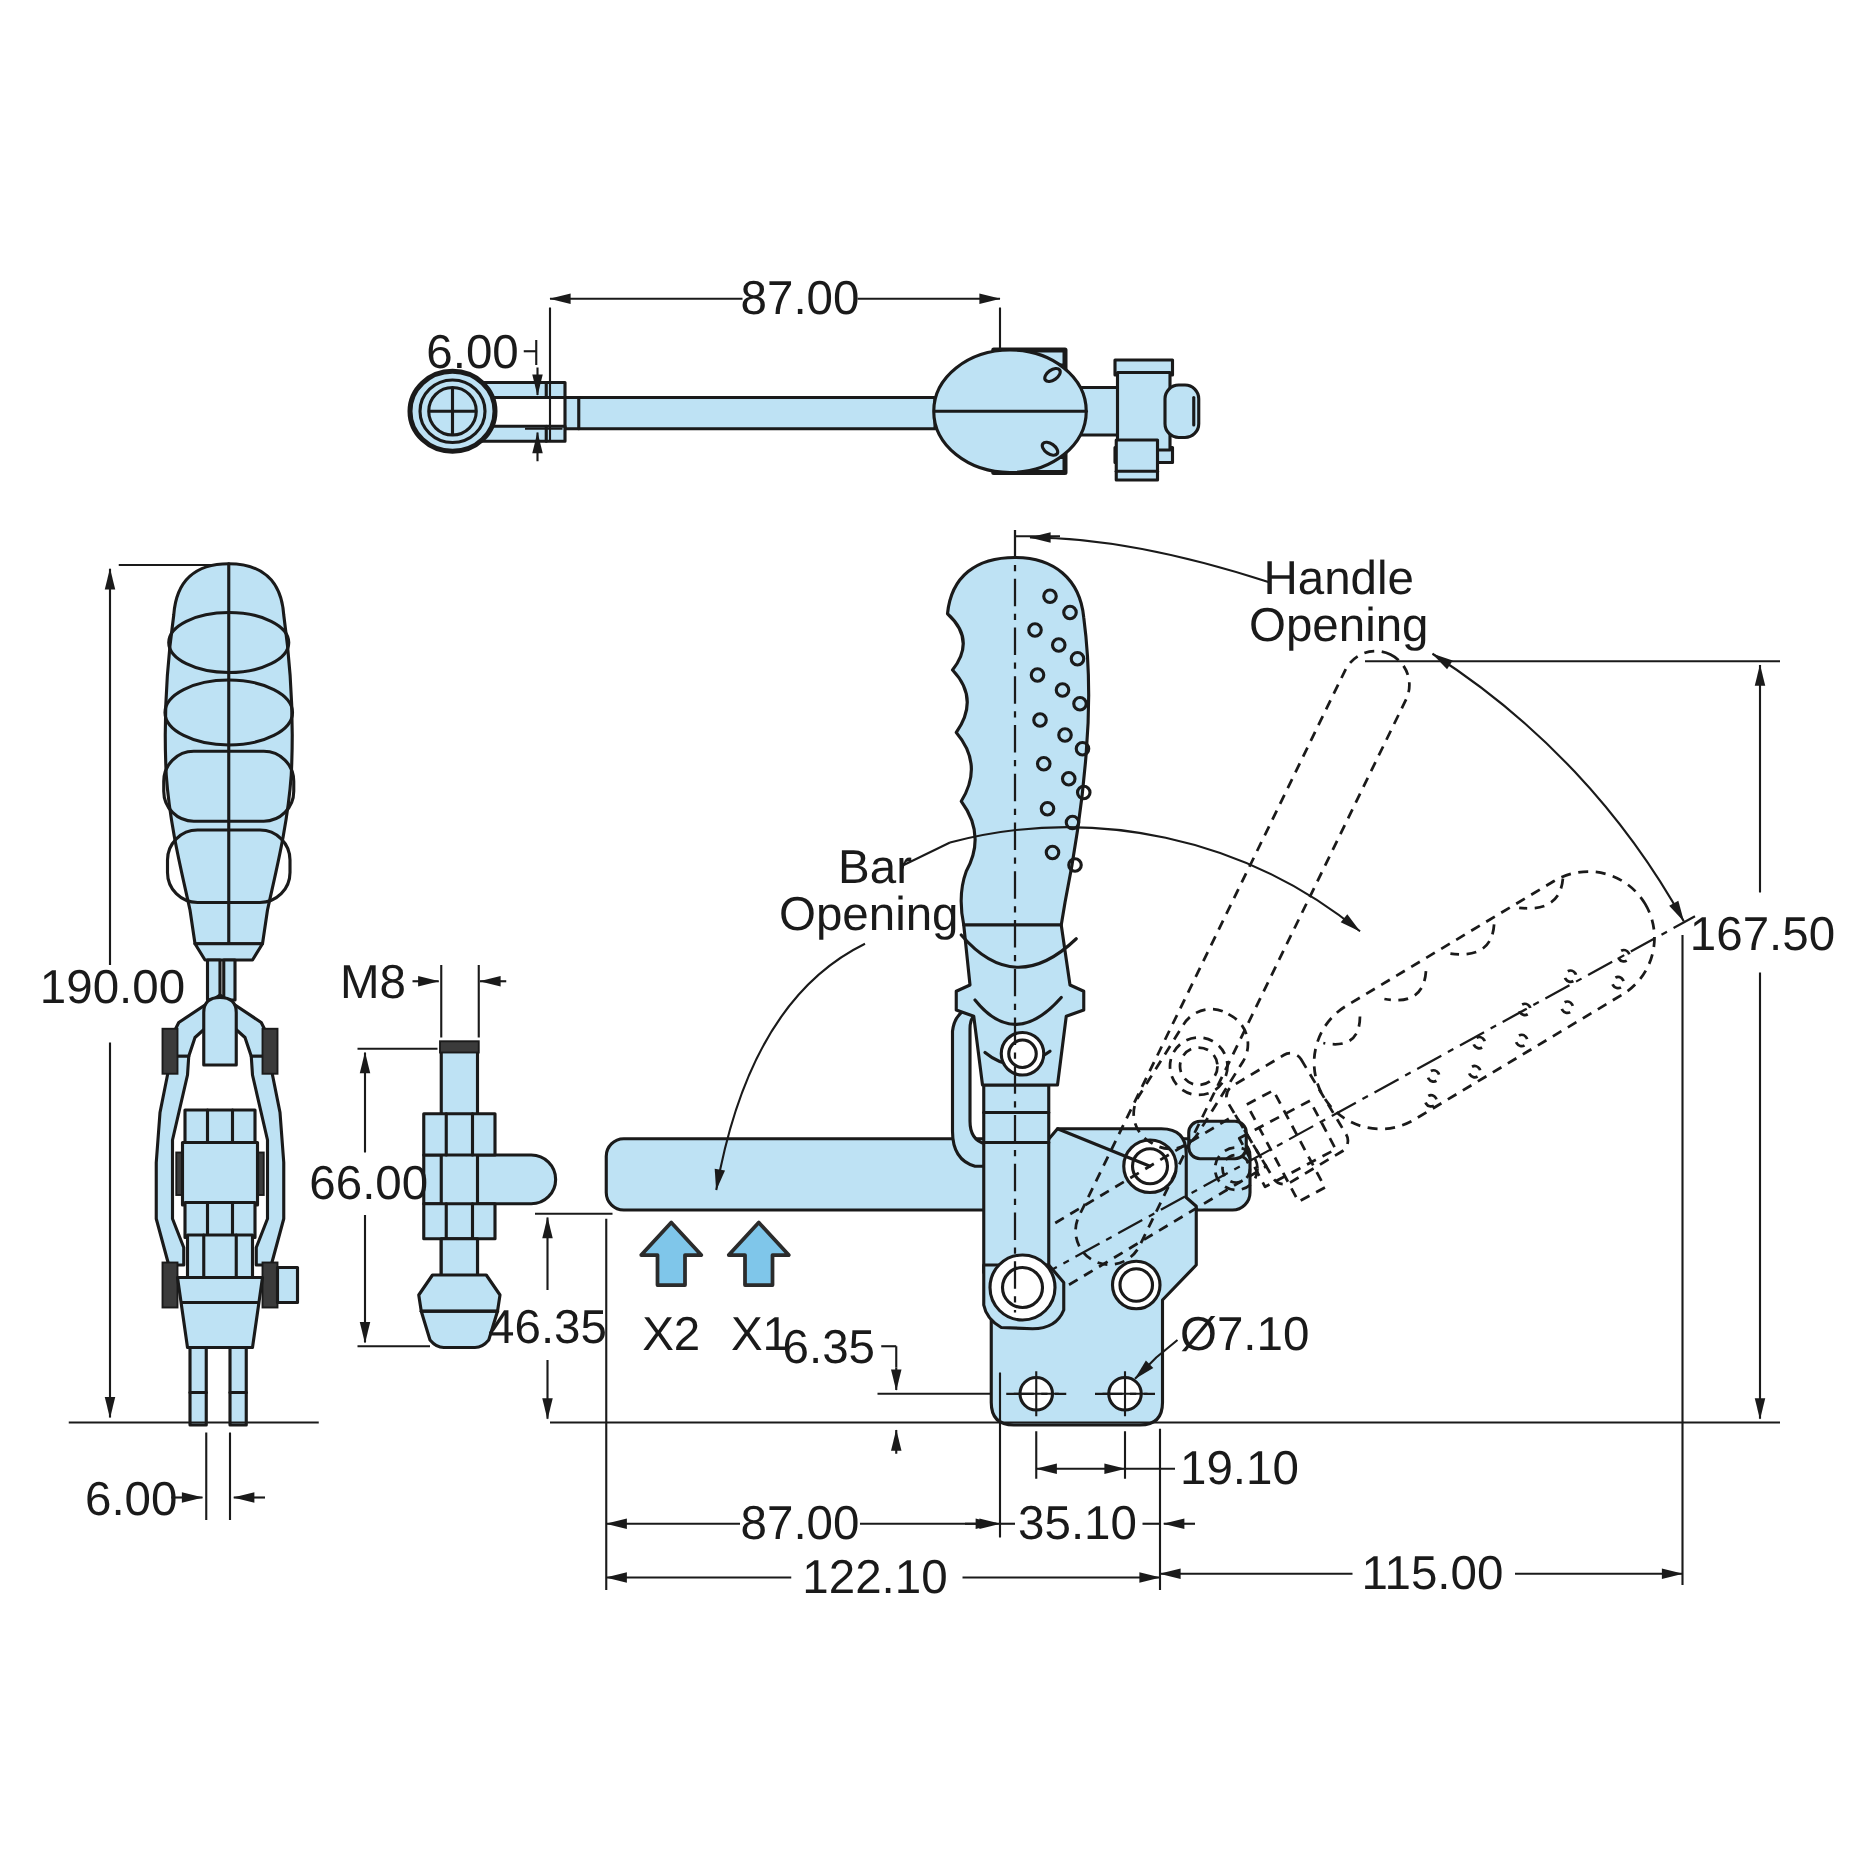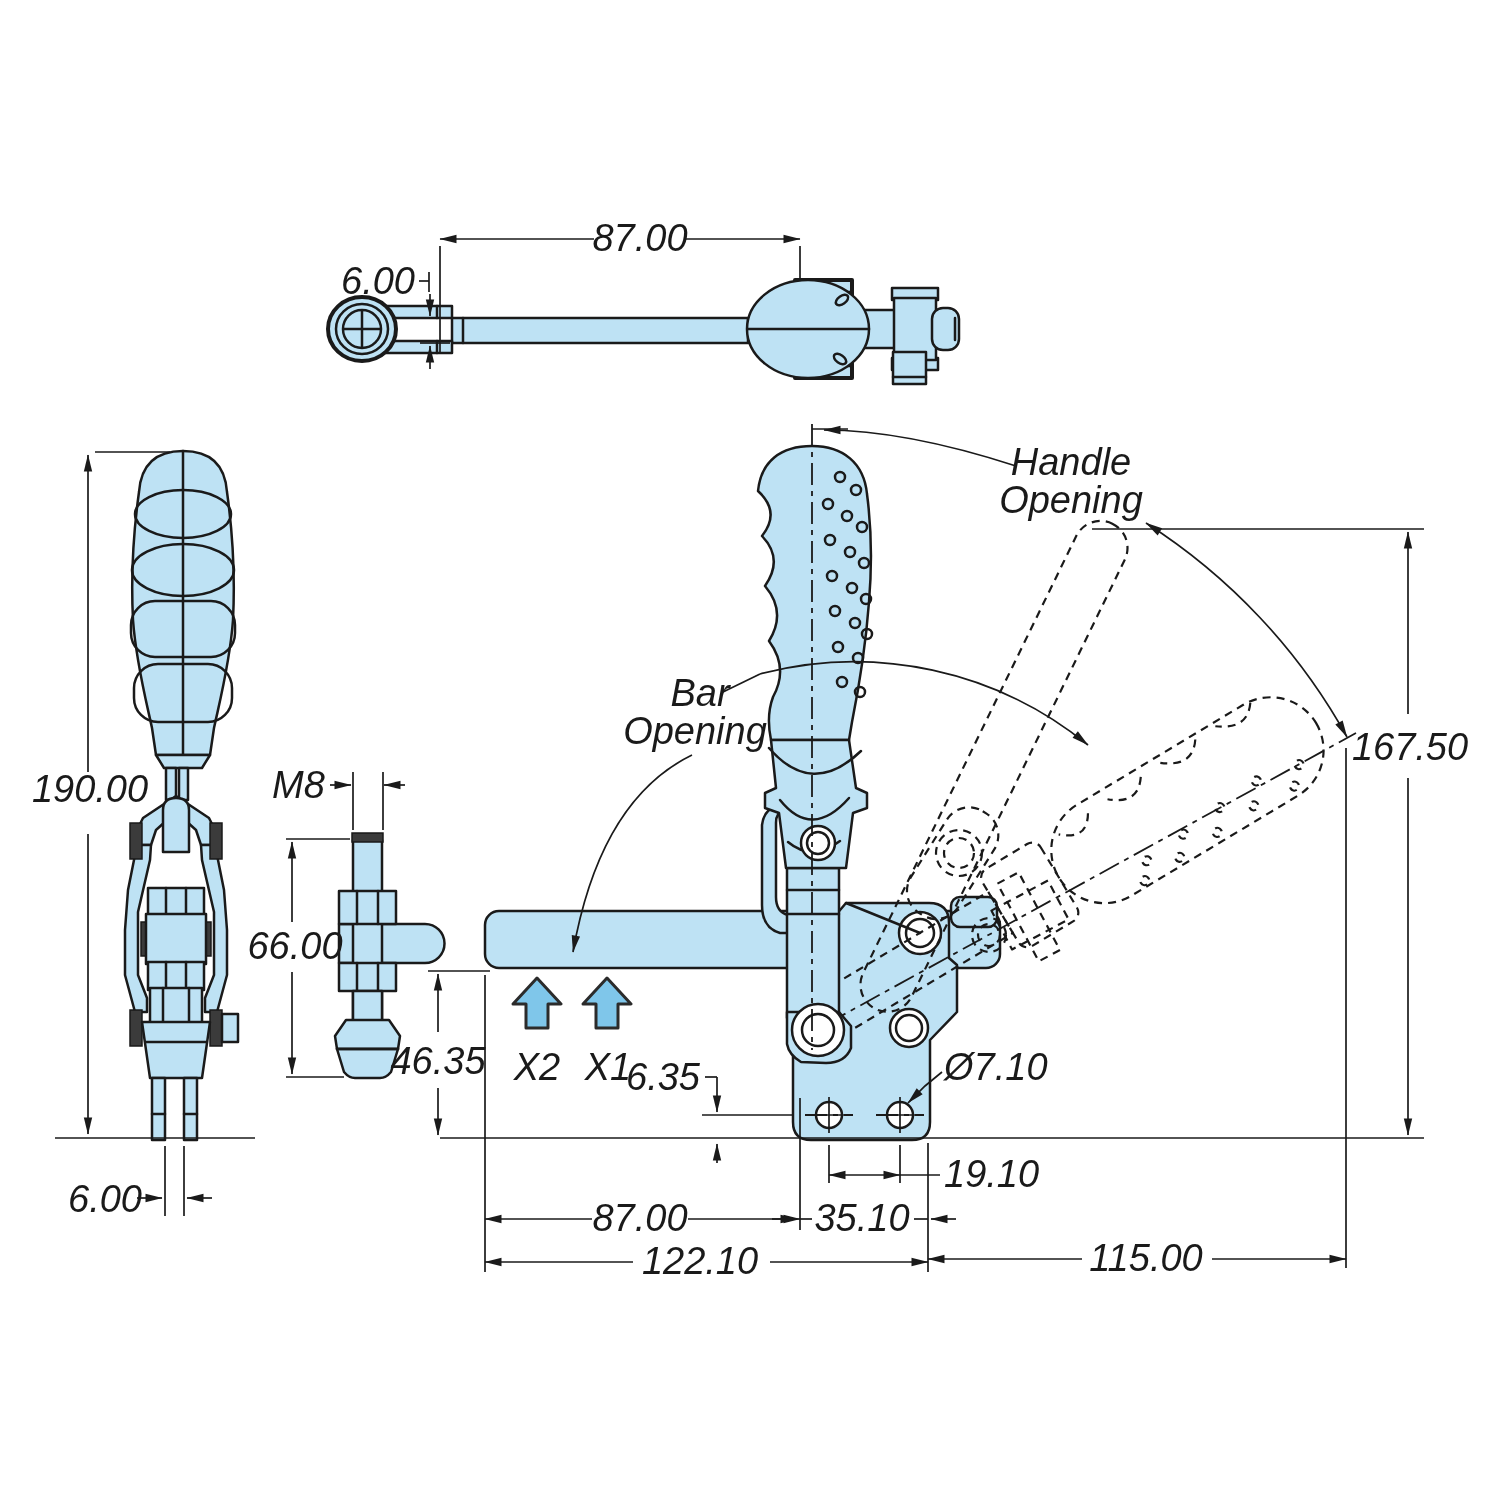--- a/index.html
+++ b/index.html
@@ -1,16 +1,16 @@
 <!DOCTYPE html>
 <html style="--c-body_fill: #bee2f4; --c-arrow_fill: #7fc6ea; --c-line: #1a1a1a; --c-dark_fill: #3b3b3b; --c-background: #ffffff;"><head>
 <meta charset="utf-8">
 <style>
   html,body{margin:0;padding:0;background:#fff;}
-  .stage{width:1501px;height:1501px;position:relative;background:var(--c-background,#ffffff);font-style:italic;}
+  .stage{width:1501px;height:1501px;position:relative;background:var(--c-background,#ffffff);}
   svg text{font-family:"Liberation Sans","DejaVu Sans",sans-serif;fill:var(--c-line,#1a1a1a);}
   .t-dim{font-size:38px;}
   .t-lbl{font-size:38px;}
   .blue{fill:var(--c-body_fill,#bee2f4);stroke:var(--c-line,#1a1a1a);stroke-width:2.5;stroke-linejoin:round;}
   .blue-thick{fill:var(--c-body_fill,#bee2f4);stroke:var(--c-line,#1a1a1a);stroke-width:4;stroke-linejoin:round;}
   .dark{fill:var(--c-dark_fill,#3b3b3b);stroke:var(--c-line,#1a1a1a);stroke-width:1.5;}
   .ln{stroke:var(--c-line,#1a1a1a);stroke-width:2.5;fill:none;stroke-linecap:round;}
   .dim{stroke:var(--c-line,#1a1a1a);stroke-width:1.7;fill:none;}
   .dashed{stroke:var(--c-line,#1a1a1a);stroke-width:2.2;fill:none;stroke-dasharray:8 6;stroke-linejoin:round;}
   .dashdot{stroke:var(--c-line,#1a1a1a);stroke-width:1.8;fill:none;stroke-dasharray:22 6 5 6;}

